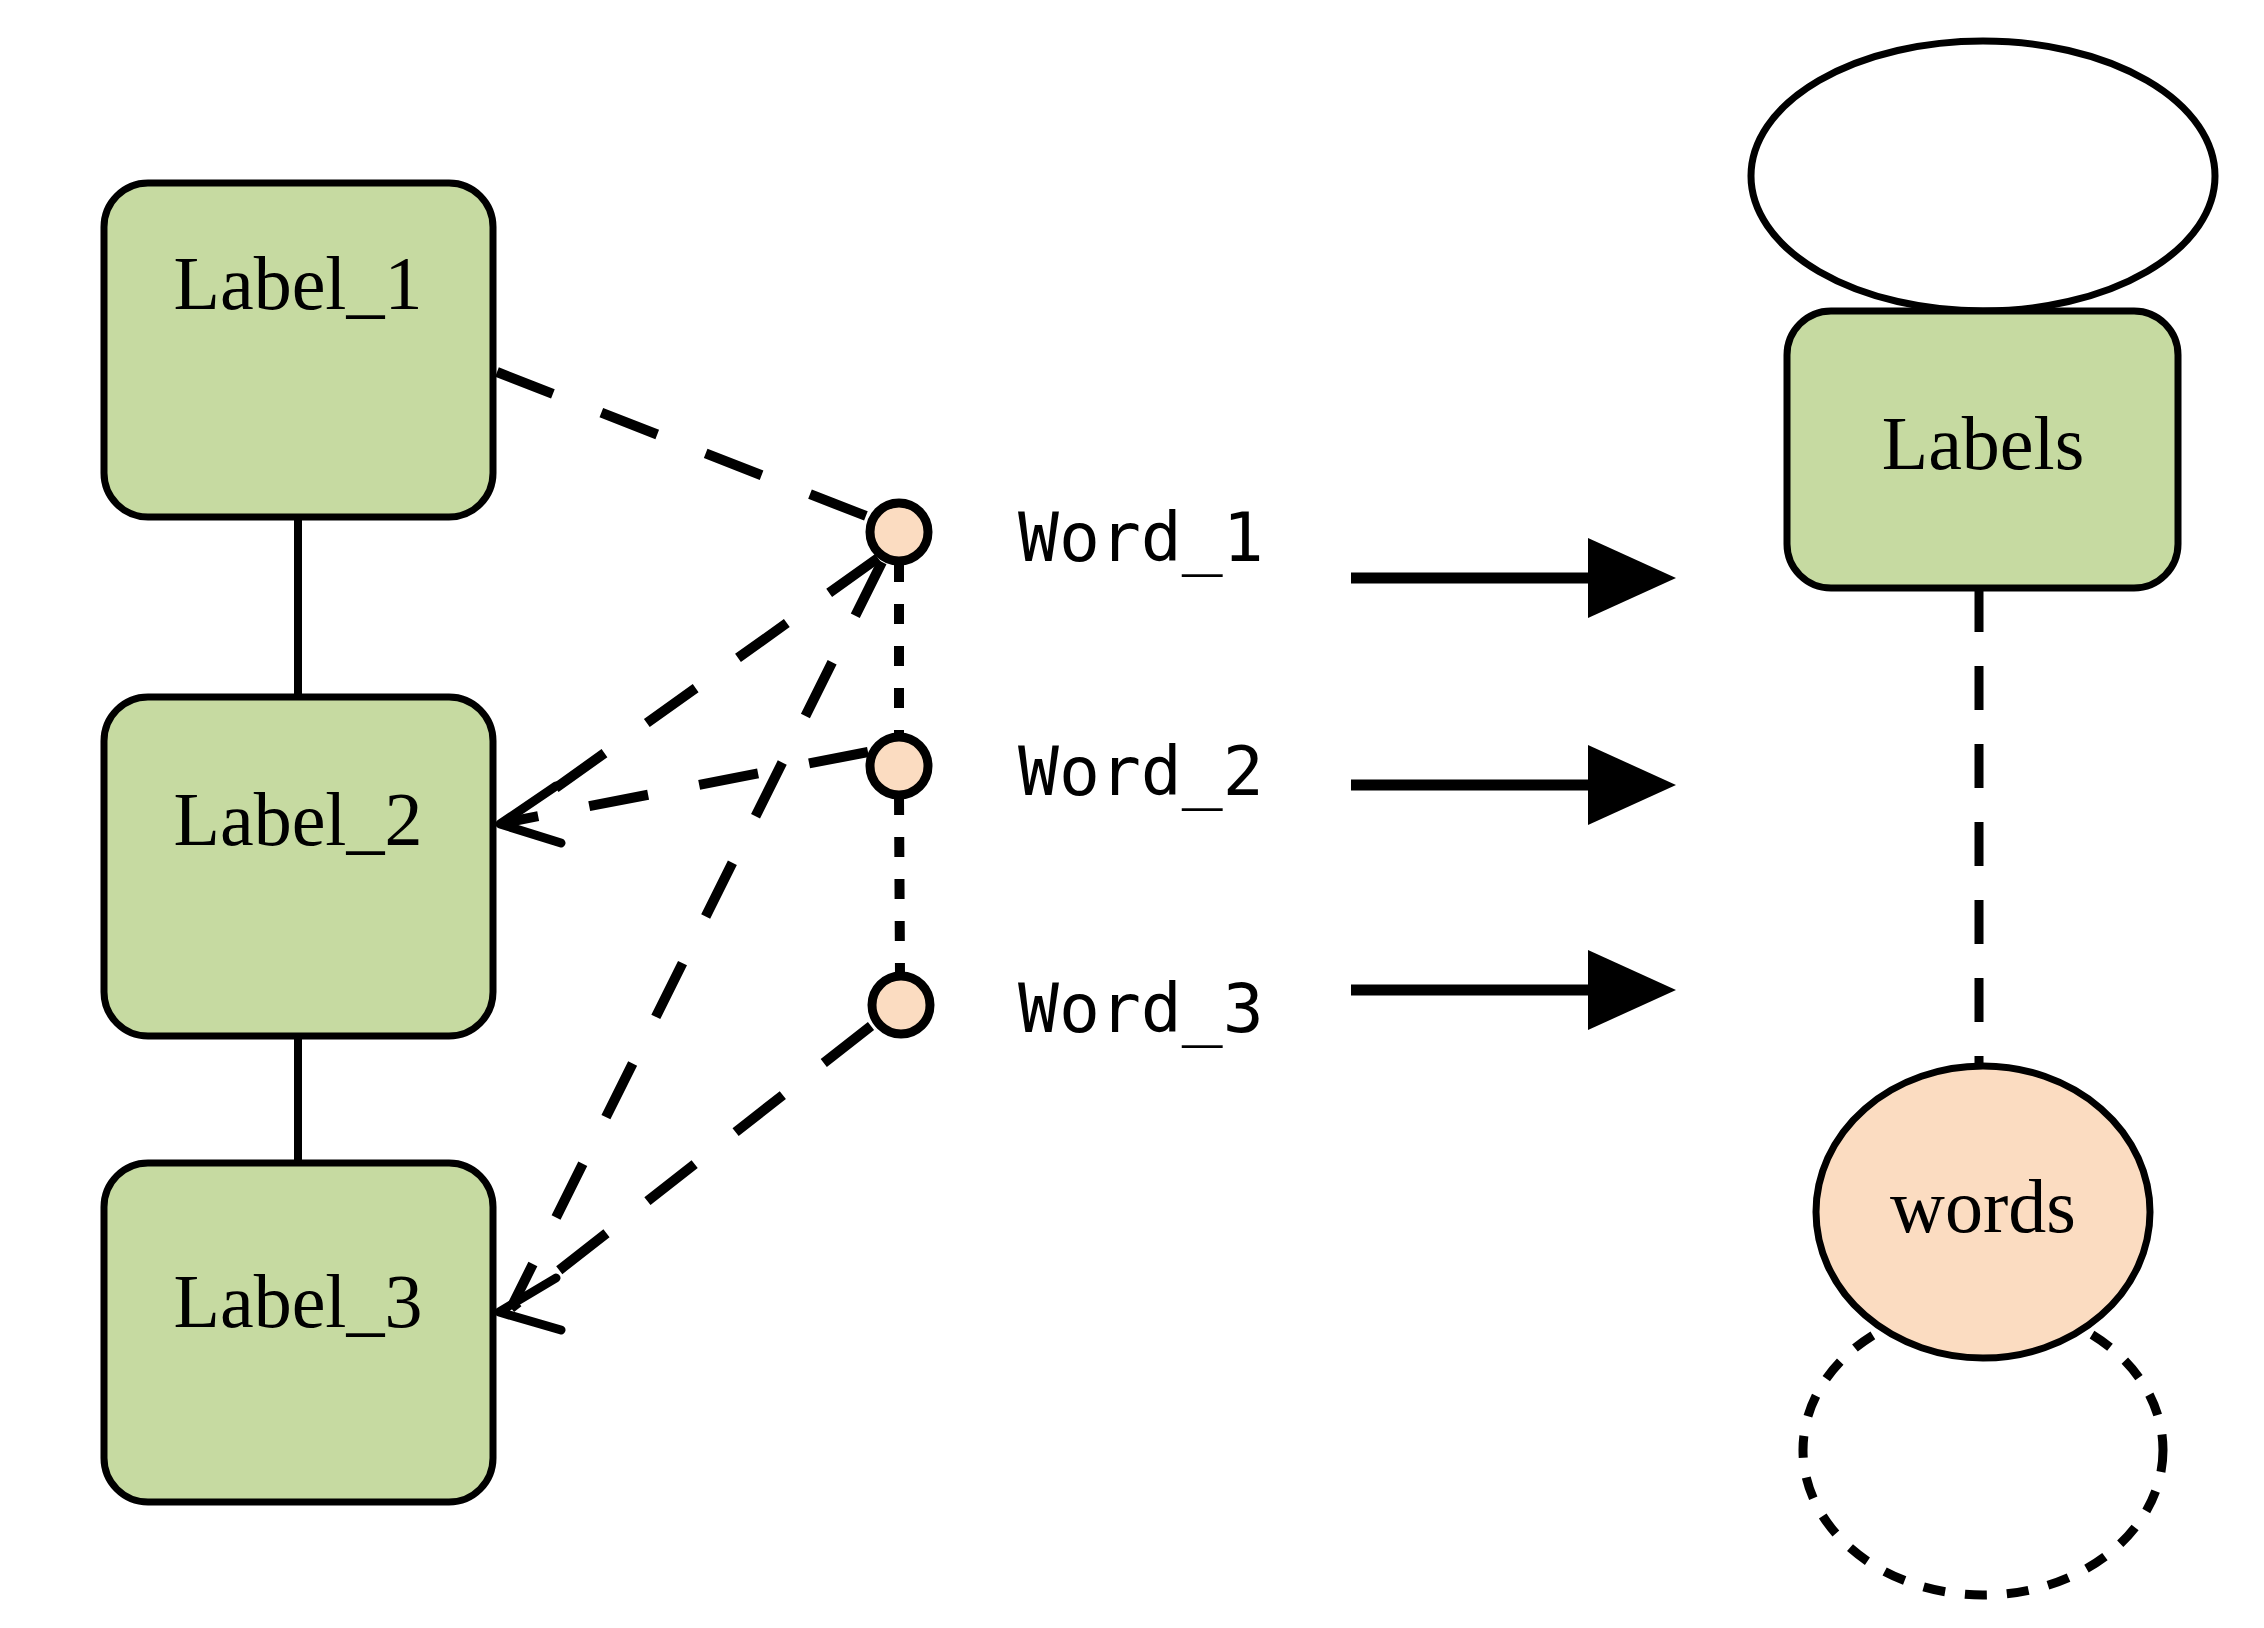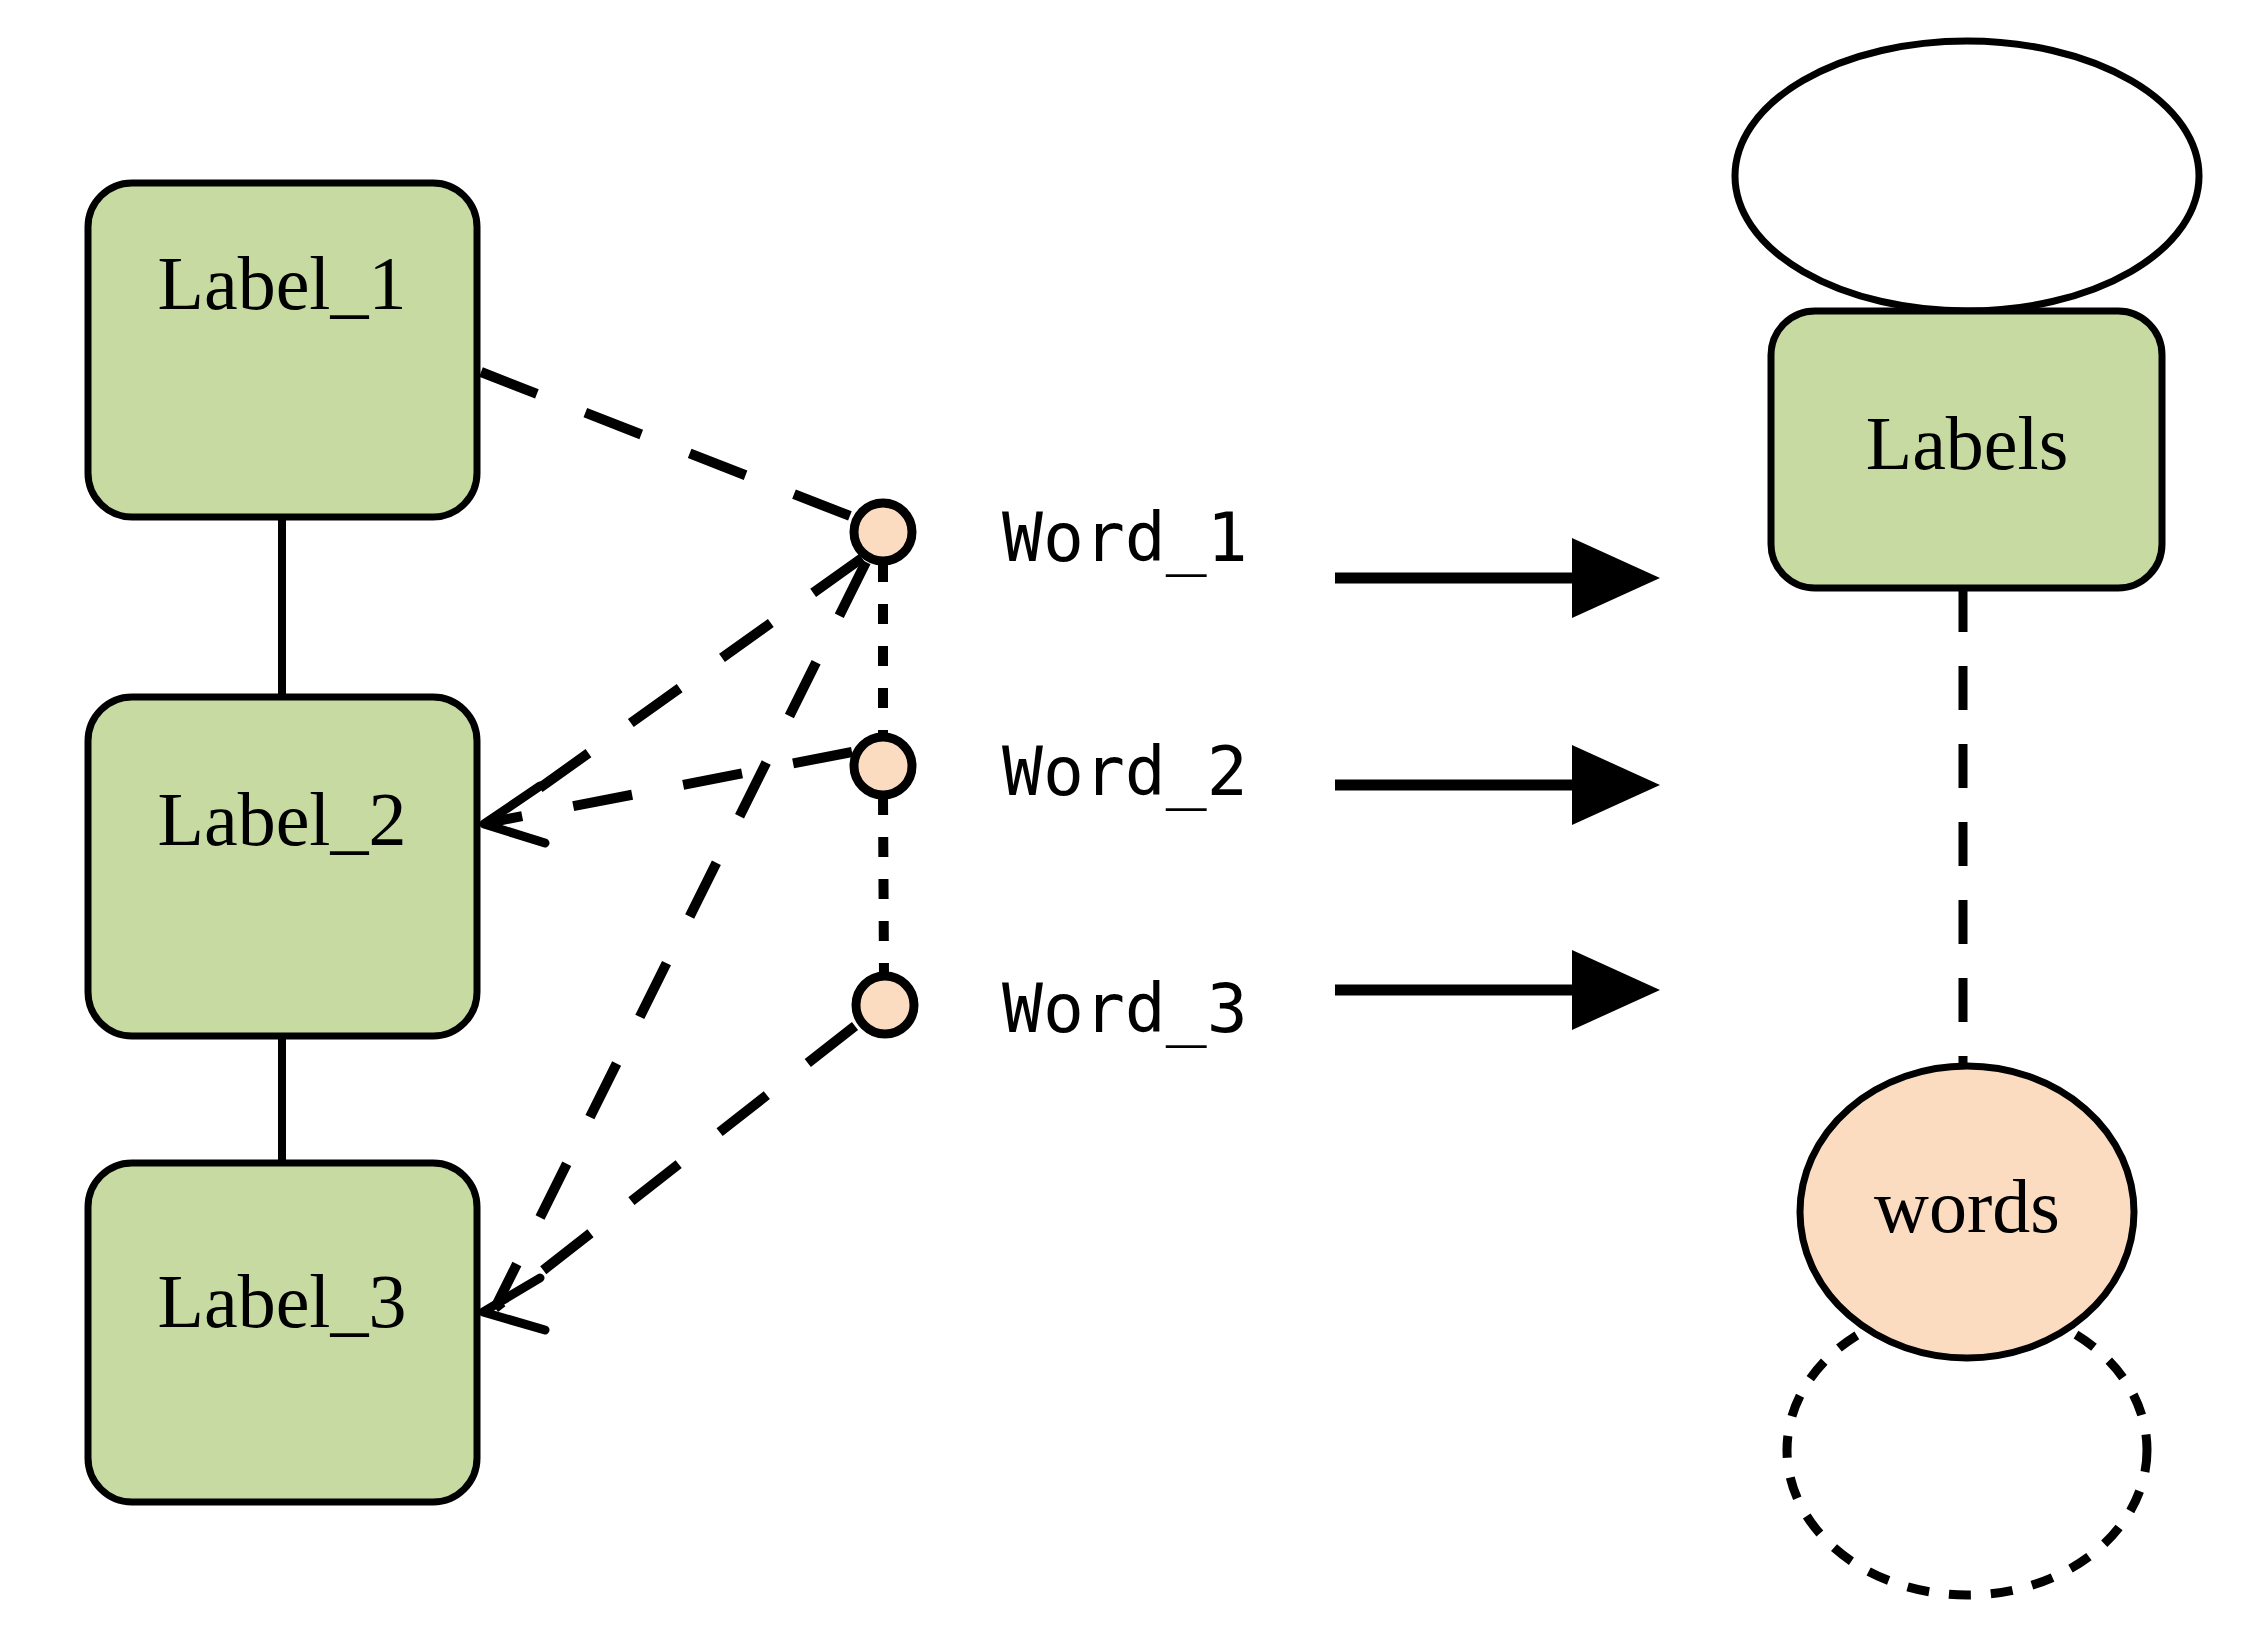--- a/index.html
+++ b/index.html
@@ -9,20 +9,21 @@
   }
   body {
     font-family: "Liberation Serif", serif;
   }
   #canvas-wrap {
     position: relative;
     width: 2245px;
     height: 1628px;
     background: #ffffff;
     overflow: hidden;
+    padding-left: 16px;
   }
   svg#diagram {
     display: block;
     width: 2264px;
     height: 1628px;
   }
   .node-box {
     fill: #c6daa1;
     stroke: #000000;
     stroke-width: 7;

